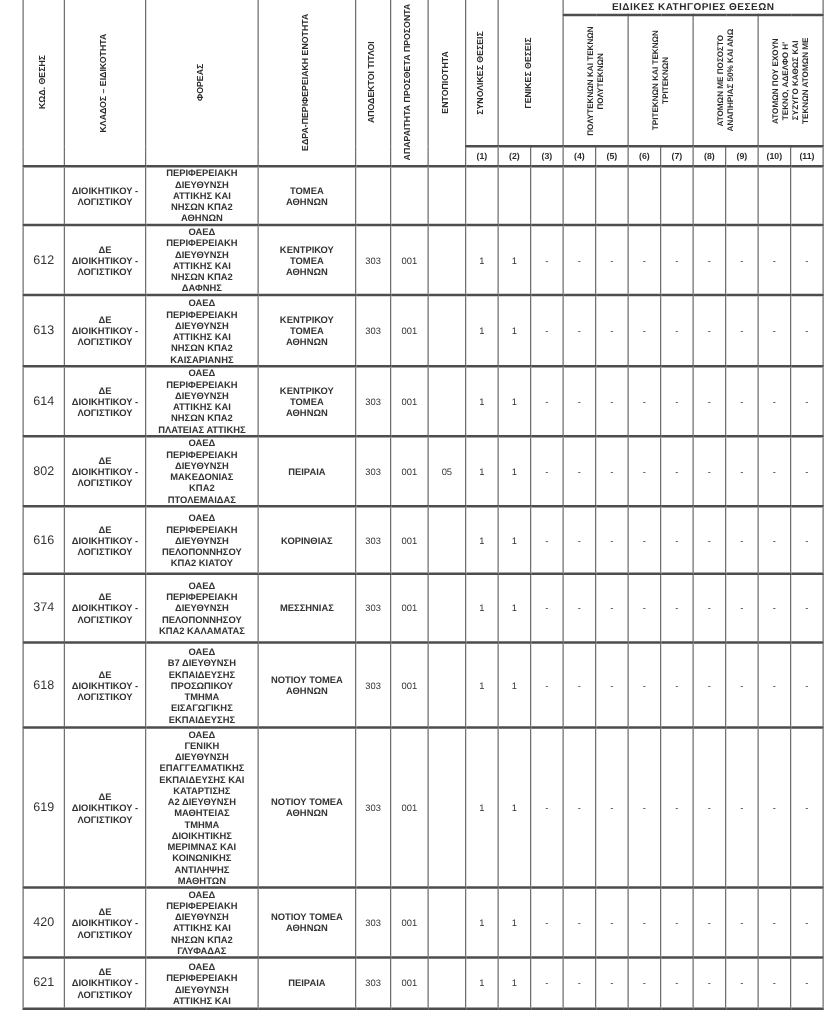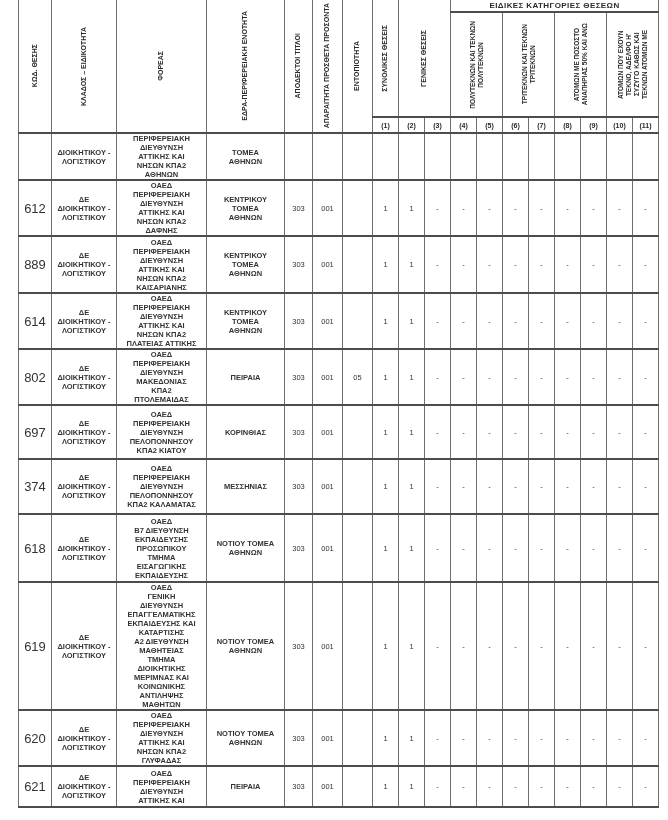--- a/index.html
+++ b/index.html
@@ -26,21 +26,21 @@
     writing-mode:vertical-rl;transform:rotate(180deg);
     margin:0 auto;white-space:pre-line;text-align:center;
     font-size:7px;line-height:8.5px;font-weight:bold;max-height:128px;overflow:hidden;
   }
   tr.r-sub .vtext{font-size:6.5px;line-height:8px;max-height:100px;}
   tr.r-num th{font-size:7px;text-align:center;vertical-align:middle;}
   tbody td{
     font-size:7.5px;line-height:9px;text-align:center;vertical-align:middle;color:#333;
   }
   .c-klados,.c-foreas,.c-edra{white-space:pre-line;font-weight:bold;}
-  .c-code{font-size:13px;}
+  .c-code{font-size:10px;}
 </style>
 </head>
 <body>
 
 <div class="page">
   <table class="positions">
     <colgroup>
       <col style="width:33px">
         <col style="width:65px">
         <col style="width:90px">
@@ -175,21 +175,21 @@
           <td class="c-val">-</td>
           <td class="c-val">-</td>
           <td class="c-val">-</td>
           <td class="c-val">-</td>
           <td class="c-val">-</td>
           <td class="c-val">-</td>
           <td class="c-val">-</td>
           <td class="c-val">-</td>
         </tr>
         <tr style="height: 57px;">
-          <td class="c-code">889</td>
+          <td class="c-code">613</td>
           <td class="c-klados">ΔΕ
 ΔΙΟΙΚΗΤΙΚΟΥ -
 ΛΟΓΙΣΤΙΚΟΥ</td>
           <td class="c-foreas">ΟΑΕΔ
 ΠΕΡΙΦΕΡΕΙΑΚΗ
 ΔΙΕΥΘΥΝΣΗ
 ΑΤΤΙΚΗΣ ΚΑΙ
 ΝΗΣΩΝ ΚΠΑ2
 ΚΑΙΣΑΡΙΑΝΗΣ</td>
           <td class="c-edra">ΚΕΝΤΡΙΚΟΥ
@@ -260,21 +260,21 @@
           <td class="c-val">-</td>
           <td class="c-val">-</td>
           <td class="c-val">-</td>
           <td class="c-val">-</td>
           <td class="c-val">-</td>
           <td class="c-val">-</td>
           <td class="c-val">-</td>
           <td class="c-val">-</td>
         </tr>
         <tr style="height: 54px;">
-          <td class="c-code">697</td>
+          <td class="c-code">616</td>
           <td class="c-klados">ΔΕ
 ΔΙΟΙΚΗΤΙΚΟΥ -
 ΛΟΓΙΣΤΙΚΟΥ</td>
           <td class="c-foreas">ΟΑΕΔ
 ΠΕΡΙΦΕΡΕΙΑΚΗ
 ΔΙΕΥΘΥΝΣΗ
 ΠΕΛΟΠΟΝΝΗΣΟΥ
 ΚΠΑ2 ΚΙΑΤΟΥ</td>
           <td class="c-edra">ΚΟΡΙΝΘΙΑΣ</td>
           <td class="c-titloi">303</td>
@@ -377,21 +377,21 @@
           <td class="c-val">-</td>
           <td class="c-val">-</td>
           <td class="c-val">-</td>
           <td class="c-val">-</td>
           <td class="c-val">-</td>
           <td class="c-val">-</td>
           <td class="c-val">-</td>
           <td class="c-val">-</td>
         </tr>
         <tr style="height: 55px;">
-          <td class="c-code">620</td>
+          <td class="c-code">420</td>
           <td class="c-klados">ΔΕ
 ΔΙΟΙΚΗΤΙΚΟΥ -
 ΛΟΓΙΣΤΙΚΟΥ</td>
           <td class="c-foreas">ΟΑΕΔ
 ΠΕΡΙΦΕΡΕΙΑΚΗ
 ΔΙΕΥΘΥΝΣΗ
 ΑΤΤΙΚΗΣ ΚΑΙ
 ΝΗΣΩΝ ΚΠΑ2
 ΓΛΥΦΑΔΑΣ</td>
           <td class="c-edra">ΝΟΤΙΟΥ ΤΟΜΕΑ

